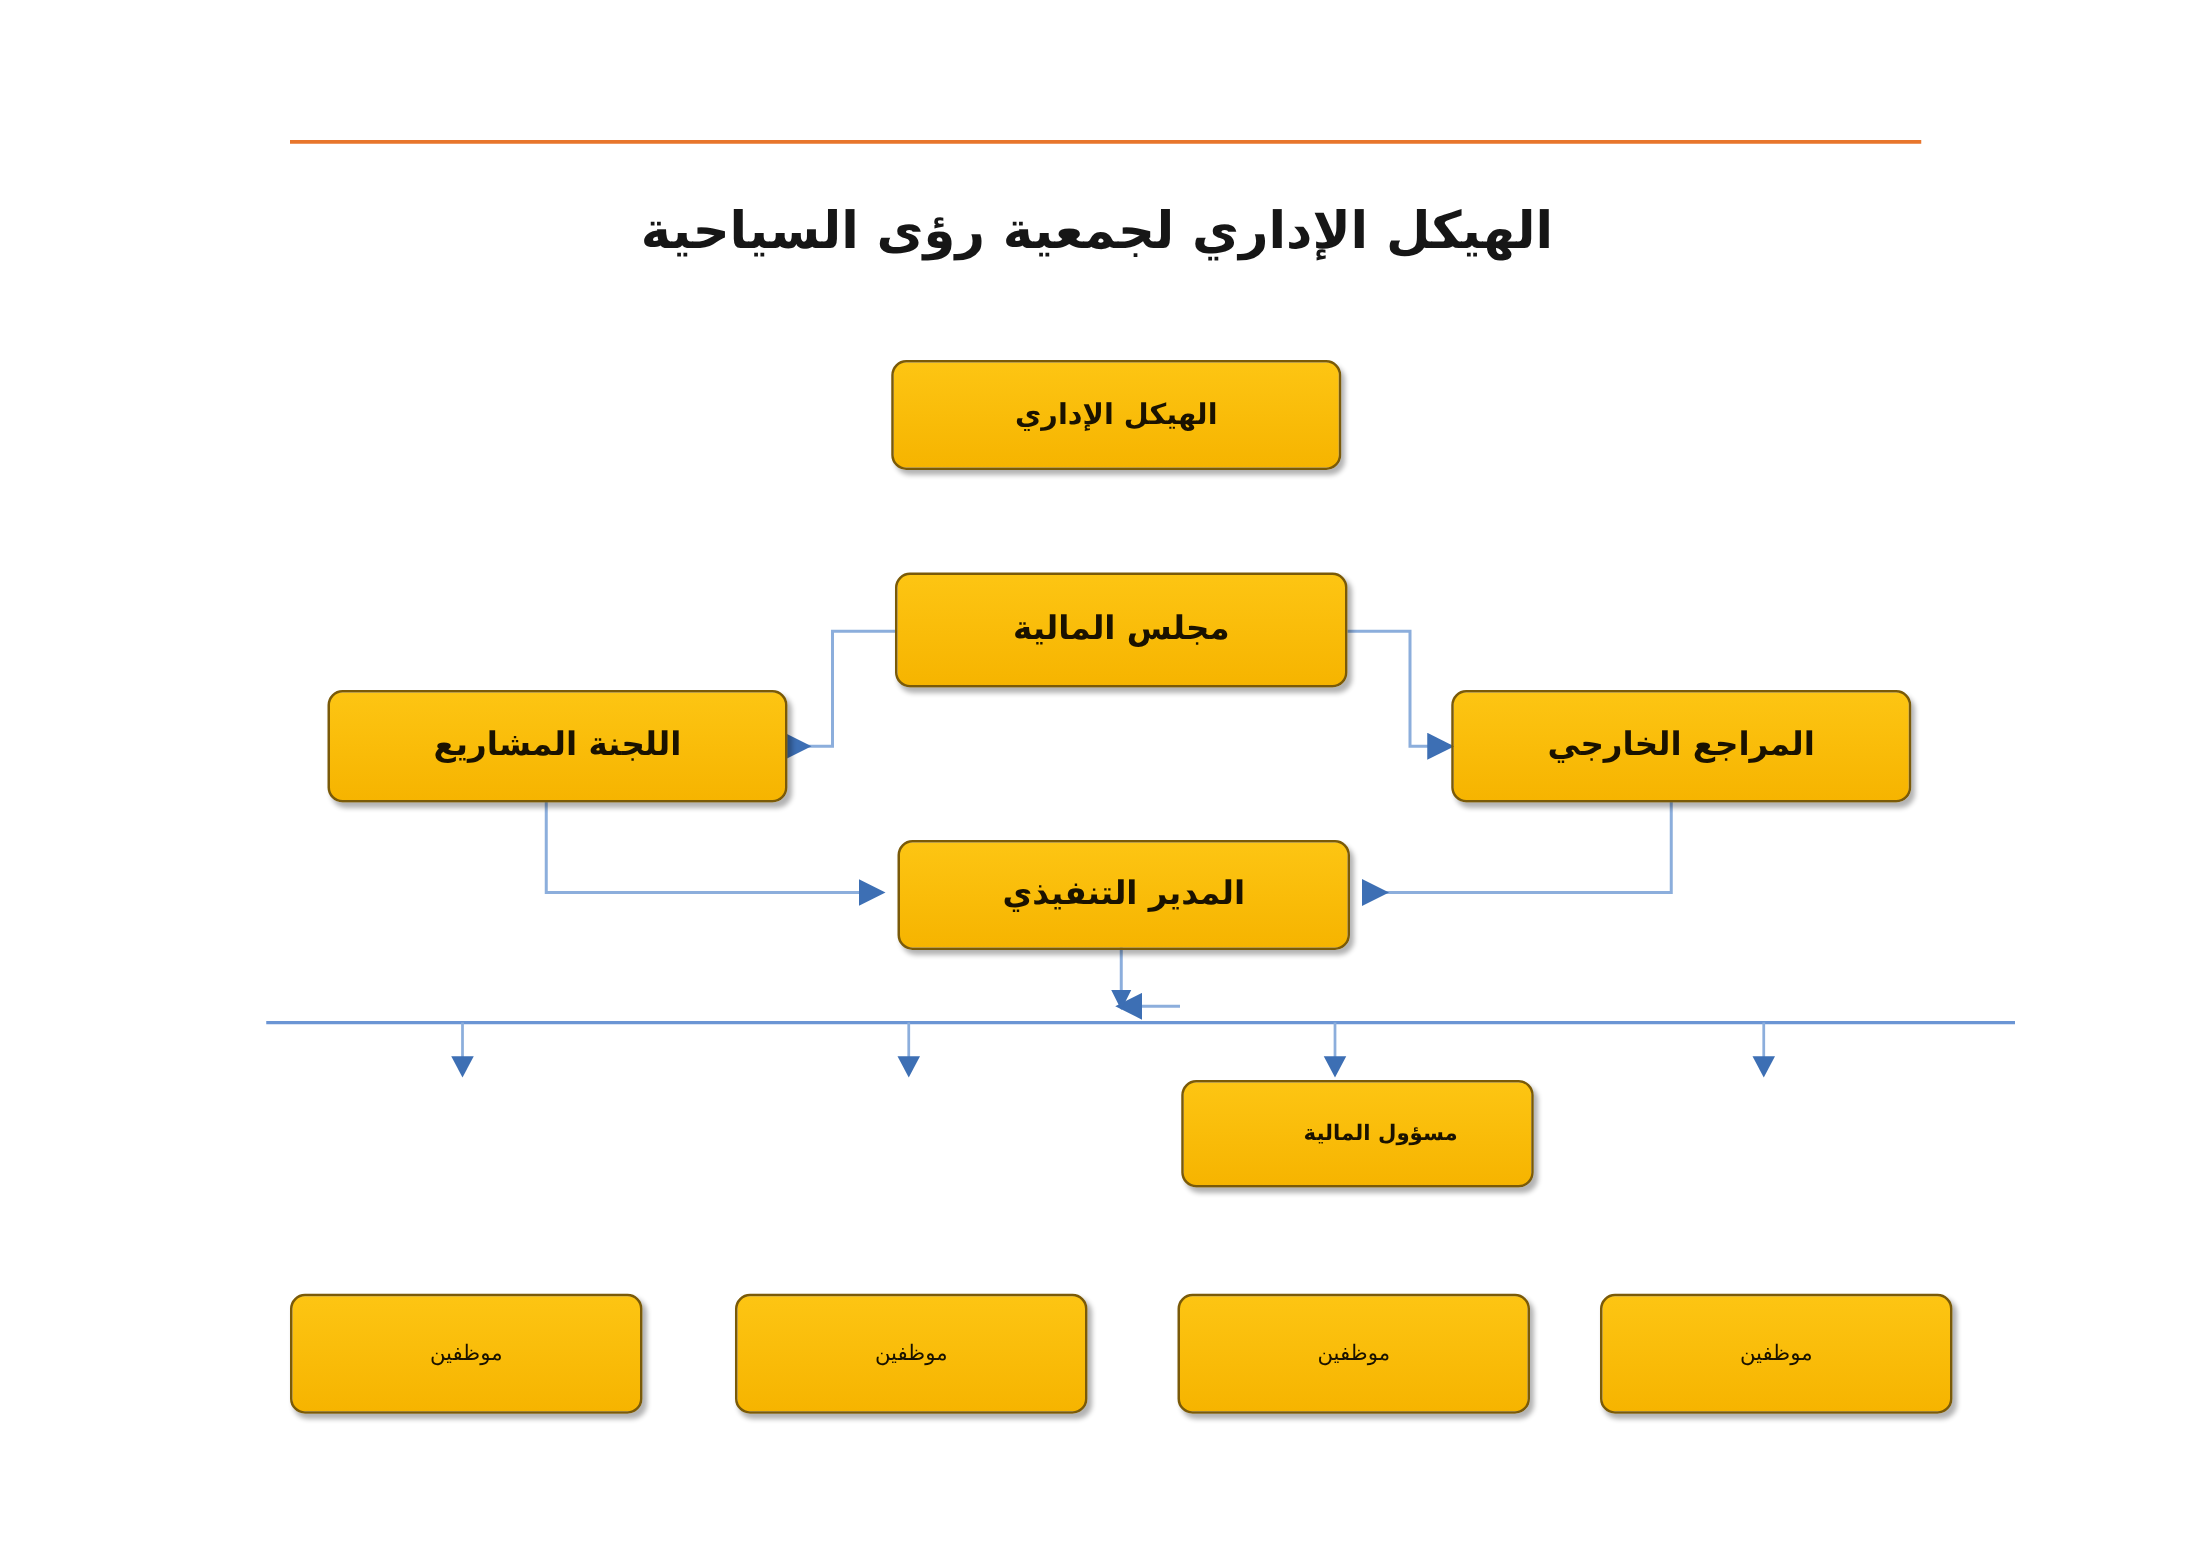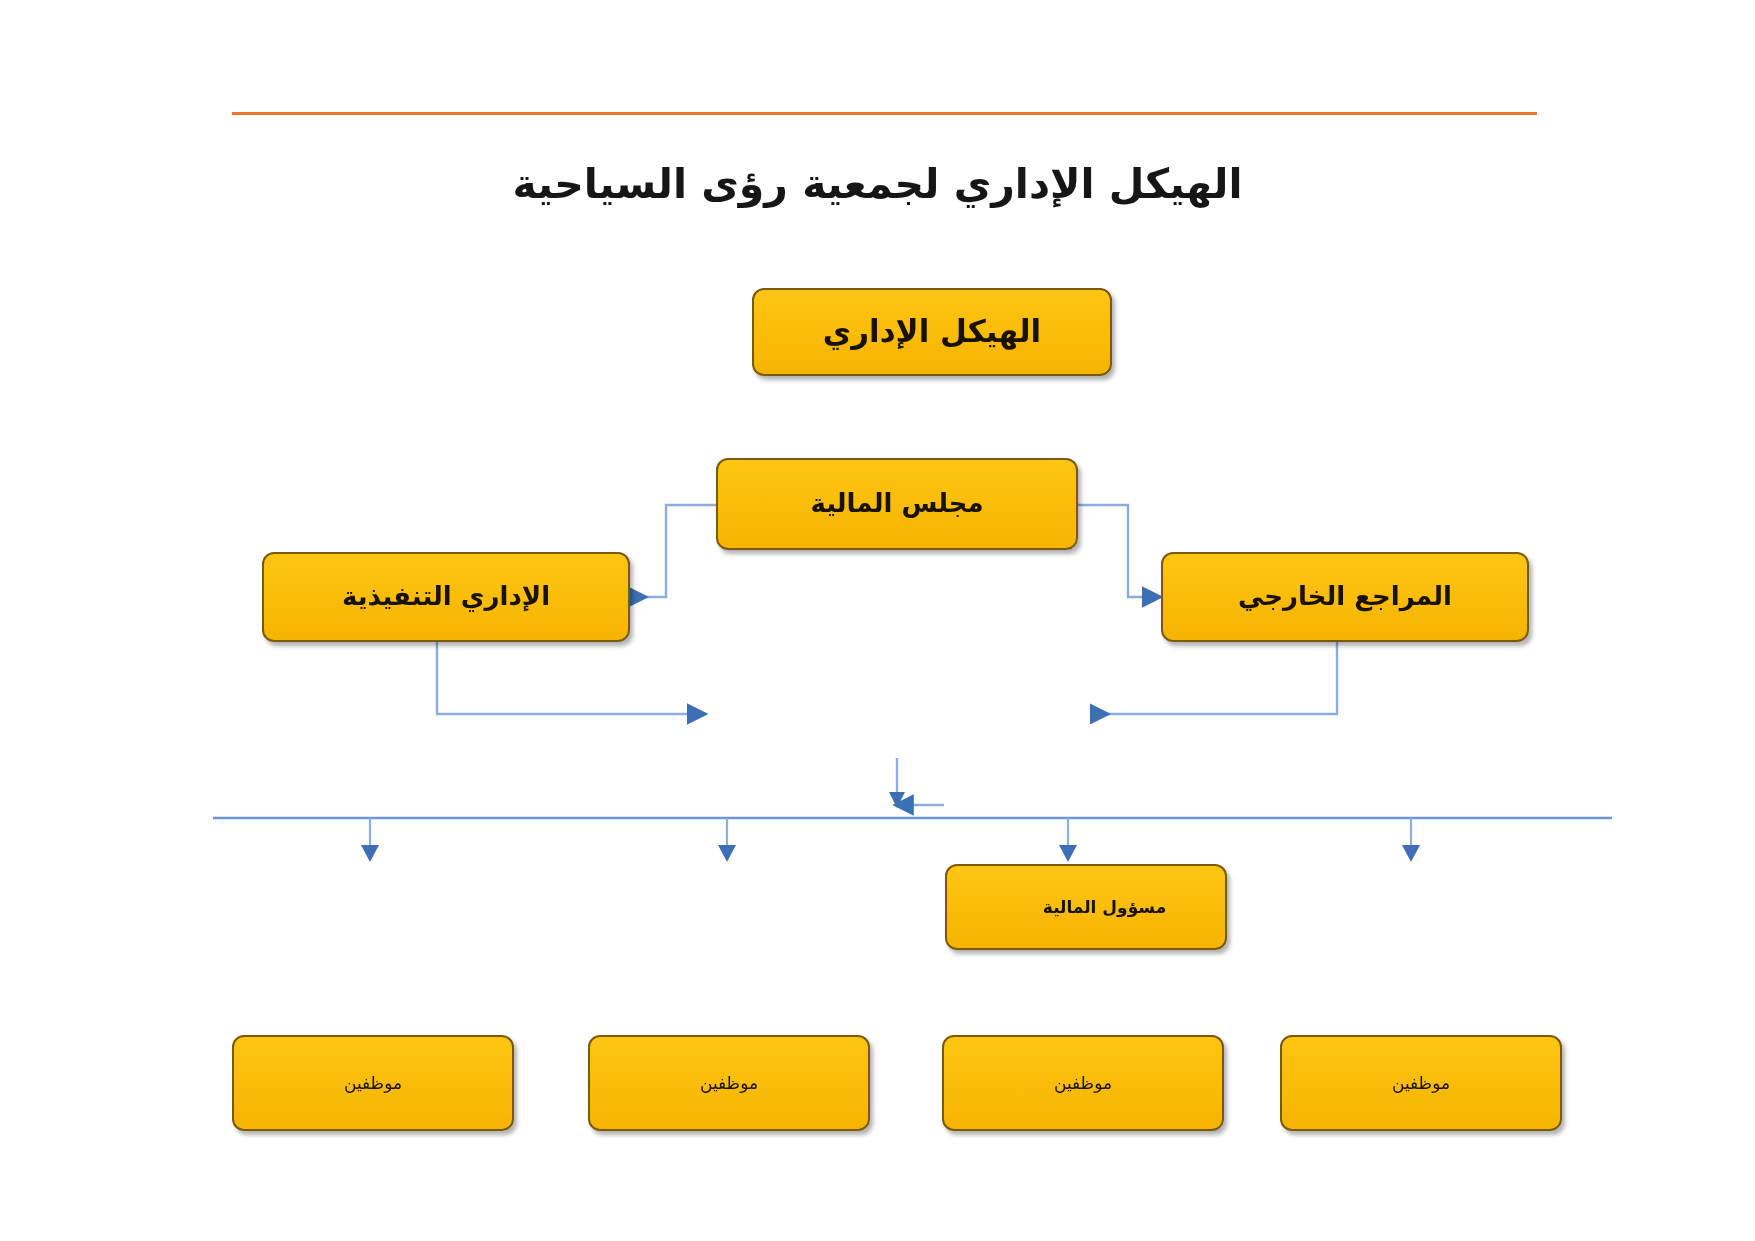--- a/index.html
+++ b/index.html
@@ -57,21 +57,21 @@
     box-shadow: 3px 4px 4px rgba(0,0,0,0.30);
     display: flex;
     align-items: center;
     justify-content: center;
     text-align: center;
     color: #1a1200;
     box-sizing: border-box;
     padding: 4px 10px;
     line-height: 1.22;
   }
-  .node.lvl-top   { font-size: 31px; font-weight: 700; margin-left: 39px; }
+  .node.lvl-top   { font-size: 23px; font-weight: 700; }
   .node.lvl-mid   { font-size: 26px; font-weight: 700; }
   .node.lvl-dept  { font-size: 17px; font-weight: 700; }
   .node.lvl-staff { font-size: 17px; font-weight: 400; }
 
   
   #connectors {
     position: absolute;
     left: 0;
     top: 0;
     width: 1755px;
@@ -134,27 +134,30 @@
 
   <div class="node lvl-top" style="left:713px; top:288px; width:360px; height:88px;">
     <span>الهيكل الإداري</span>
   </div>
 
   <div class="node lvl-mid" style="left:716px; top:458px; width:362px; height:92px;">
     <span>مجلس المالية</span>
   </div>
 
   <div class="node lvl-mid" style="left:262px; top:552px; width:368px; height:90px;">
-    <span>الإداري التنفيذية</span>
+    <span>اللجنة المشاريع</span>
   </div>
 
   <div class="node lvl-mid" style="left:1161px; top:552px; width:368px; height:90px;">
     <span>المراجع الخارجي</span>
   </div>
 
+  <div class="node lvl-mid" style="left:718px; top:672px; width:362px; height:88px;">
+    <span>المدير التنفيذي</span>
+  </div>
 
 
 
   <div class="node lvl-dept" style="left:945px; top:864px; width:282px; height:86px;padding-left:47px;">
     <span>مسؤول المالية</span>
   </div>
 
 
   <div class="node lvl-staff" style="left:232px; top:1035px; width:282px; height:96px;">
     <span>موظفين</span>

